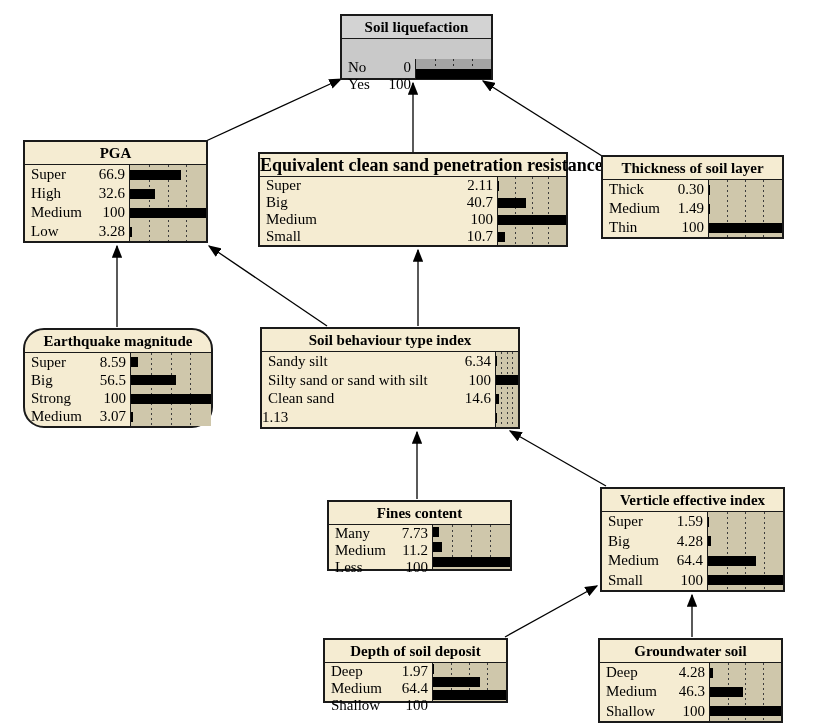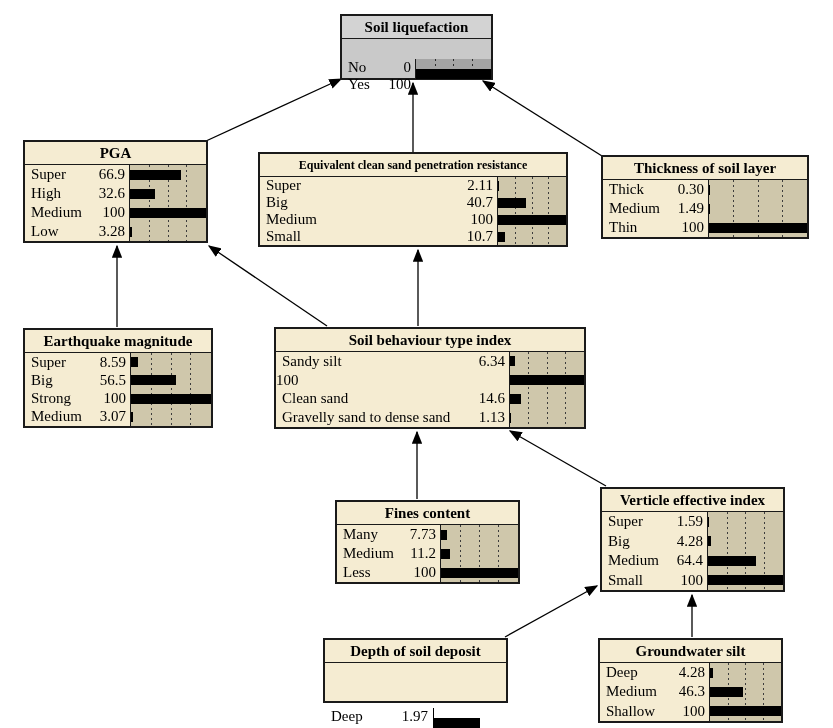--- a/index.html
+++ b/index.html
@@ -60,27 +60,27 @@
       repeating-linear-gradient(to bottom, #2a2a2a 0 2px, transparent 2px 5px),
       repeating-linear-gradient(to bottom, #2a2a2a 0 2px, transparent 2px 5px);
     background-size:1px 100%,1px 100%,1px 100%;
     background-position:25% 0,50% 0,75% 0;
     background-repeat:no-repeat;}
 
   
   .n-sl   {left:340px;top:14px; width:153px;height:66px;gap:20px; --lw:73px;}
   .n-pga  {left:23px; top:140px;width:185px;height:103px;--lw:104px;}
   .n-ecspr{left:258px;top:152px;width:310px;height:95px; --lw:237px;}
-  .n-ecspr .title{font-size:12px;}
-  .n-thick{left:601px;top:155px;width:208px;height:84px; --lw:105px;}
-  .n-eqm  {left:23px; top:328px;width:190px;height:100px;--lw:105px;}
-  .n-sbti {left:260px;top:327px;width:312px;height:102px;margin-left:14px;--lw:233px;}
-  .n-fines{left:327px;top:500px;width:185px;height:84px;margin-left:8px; --lw:103px;}
+  .n-ecspr .title{font-size:18px;}
+  .n-thick{left:601px;top:155px;width:183px;height:84px; --lw:105px;}
+  .n-eqm  {left:23px; top:328px;width:190px;height:100px;border-radius:21px;--lw:105px;}
+  .n-sbti {left:260px;top:327px;width:260px;height:102px;--lw:233px;}
+  .n-fines{left:327px;top:500px;width:185px;height:71px; --lw:103px;}
   .n-ves  {left:600px;top:487px;width:185px;height:105px;--lw:105px;}
-  .n-depth{left:323px;top:638px;width:185px;height:65px;gap:45px; --lw:107px;}
+  .n-depth{left:323px;top:638px;width:185px;height:65px; --lw:107px;}
   .n-gw   {left:598px;top:638px;width:185px;height:85px; --lw:109px;}
 </style>
 </head>
 <body>
 
 <div id="canvas">
 
   <svg class="edges" viewBox="0 0 833 728">
     <defs>
       <marker id="ah" markerWidth="10" markerHeight="8" refX="9" refY="4" orient="auto">
@@ -270,28 +270,28 @@
 
   <div class="node n-sbti">
     <div class="title">Soil behaviour type index</div>
     <div class="body">
       <div class="labels">
         <div class="srow">
           <span class="sl">Sandy silt</span>
           <span class="sv">6.34</span>
         </div>
         <div class="srow">
+          <span class="sl">Silty sand or sand with silt</span>
           <span class="sv">100</span>
         </div>
         <div class="srow">
           <span class="sl">Clean sand</span>
           <span class="sv">14.6</span>
         </div>
         <div class="srow">
-          <span class="sl">Gravelly sand to dense sand</span>
           <span class="sv">1.13</span>
         </div>
       </div>
       <div class="panel">
         <div class="brow">
             <div class="bar" style="width: 6.34%;"></div>
           </div>
         <div class="brow">
             <div class="bar" style="width: 100%;"></div>
           </div>
@@ -399,21 +399,21 @@
             <div class="bar" style="width: 64.4%;"></div>
           </div>
         <div class="brow">
             <div class="bar" style="width: 100%;"></div>
           </div>
       </div>
     </div>
   </div>
 
   <div class="node n-gw">
-    <div class="title">Groundwater silt</div>
+    <div class="title">Groundwater soil</div>
     <div class="body">
       <div class="labels">
         <div class="srow">
           <span class="sl">Deep</span>
           <span class="sv">4.28</span>
         </div>
         <div class="srow">
           <span class="sl">Medium</span>
           <span class="sv">46.3</span>
         </div>

